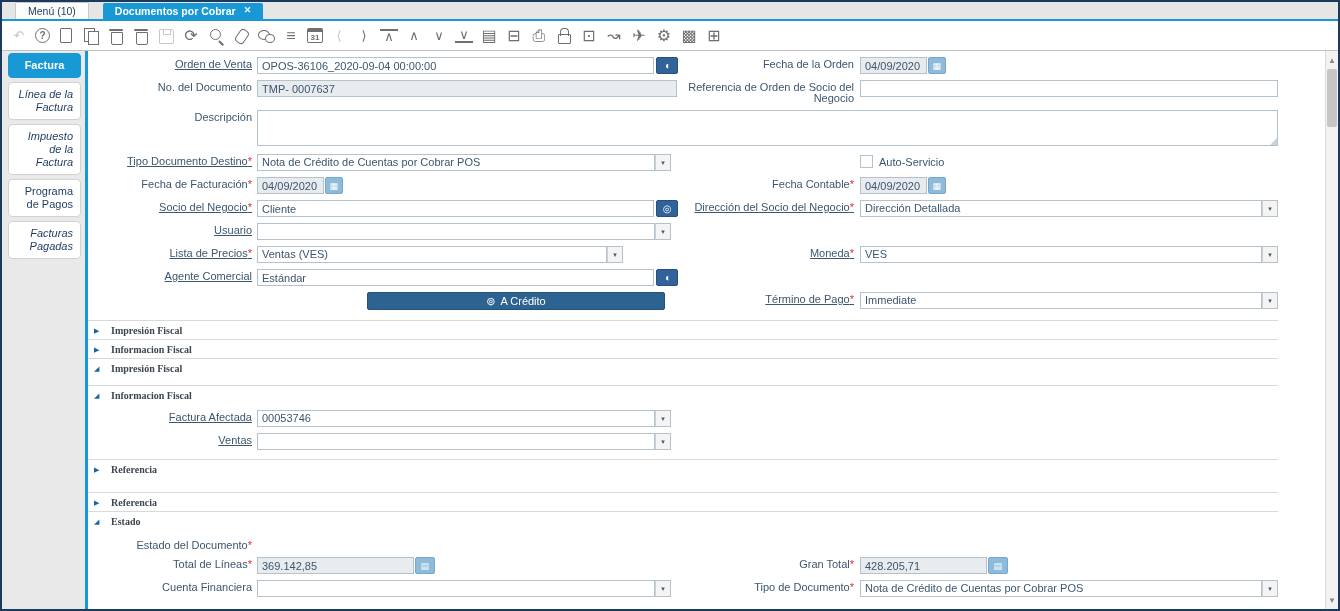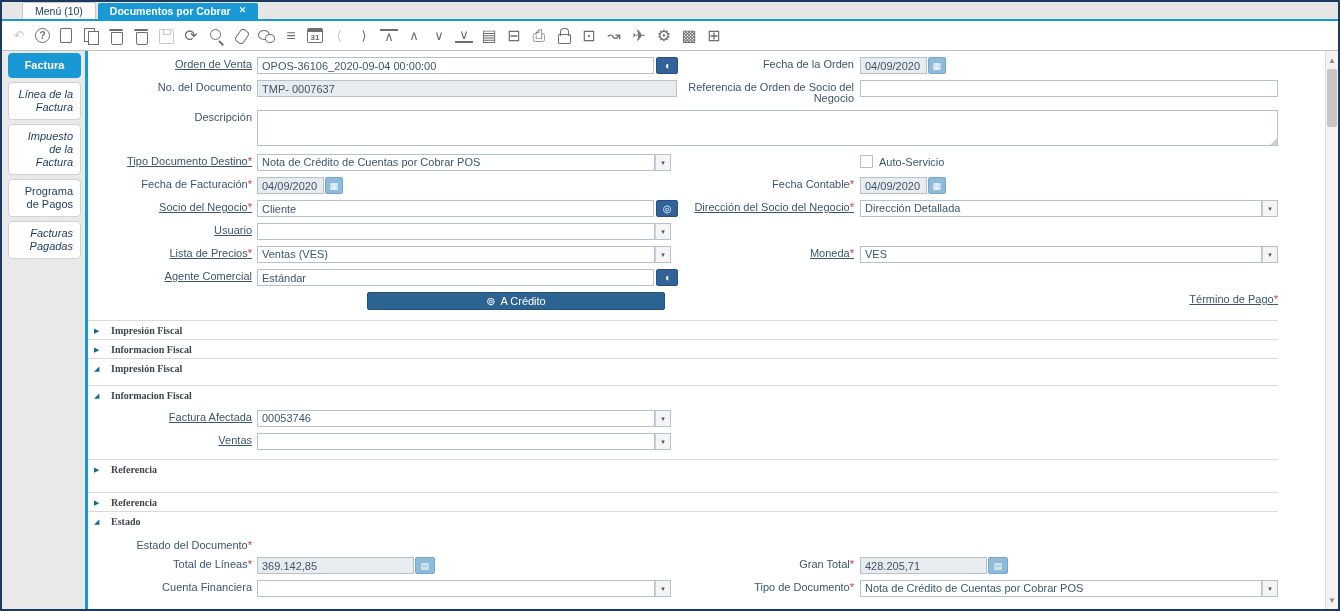--- a/index.html
+++ b/index.html
@@ -4,21 +4,21 @@
 <style>
   * { box-sizing: border-box; }
   html,body { margin:0; padding:0; background:#555; }
   body { font-family:"Liberation Sans", sans-serif; font-size:11px; color:#3c566e; }
 
   .window { width:1340px; height:611px; border:2px solid #1c3a5e; background:#fff;
             display:flex; flex-direction:column; overflow:hidden; }
 
   
   .tabstrip { height:19px; background:#e6e6e6; display:flex; align-items:flex-end;
-              padding-left:20px; border-bottom:2px solid #1899d6; flex:0 0 auto; }
+              padding-left:13px; border-bottom:2px solid #1899d6; flex:0 0 auto;gap:12px; }
   .tab { padding:2px 12px 2px 12px; font-size:10.5px; margin-right:2px; white-space:nowrap;
          border-radius:2px 2px 0 0; cursor:default; }
   .tab.inactive { background:#fdfdfd; border:1px solid #c9c9c9; border-bottom:none; color:#1c3a5e; }
   .tab.active { background:#1899d6; color:#fff; font-weight:bold; display:flex; align-items:flex-start; gap:8px; }
   .tab .close { font-size:9px; font-weight:bold; color:#eaf6ff; }
 
   
   .toolbar { height:30px; background:#fff; border-bottom:1px solid #c2c2c2;
              display:flex; align-items:center; gap:7px; padding:0 8px; flex:0 0 auto; }
   .ticon { position:relative; width:18px; height:18px; display:inline-flex; align-items:center;
@@ -253,21 +253,21 @@
       <div class="frow">
         <label class="lblL link"><span>Usuario</span></label>
         <div class="fldL combo" style="width:414px">
           <span class="val"></span>
           <span class="arrow">▾</span>
         </div>
       </div>
 
       <div class="frow">
         <label class="lblL link"><span>Lista de Precios</span><span class="req">*</span></label>
-        <div class="fldL combo" style="width:414px">
+        <div class="fldL combo" style="width:366px">
           <span class="val">Ventas (VES)</span>
           <span class="arrow">▾</span>
         </div>
         <div class="gapC"></div>
         <label class="lblR link"><span>Moneda</span><span class="req">*</span></label>
         <div class="fldR combo">
           <span class="val">VES</span>
           <span class="arrow">▾</span>
         </div>
       </div>
@@ -287,20 +287,24 @@
       <div class="frow" style="margin-bottom:10px">
         <label class="lblL"></label>
         <div class="fldL">
           <div class="btn-credit">
             <span class="cicon">⊚</span>
             <span>A Crédito</span>
           </div>
         </div>
         <div class="gapC"></div>
         <label class="lblR link"><span>Término de Pago</span><span class="req">*</span></label>
+        <div class="fldR combo">
+          <span class="val">Immediate</span>
+          <span class="arrow">▾</span>
+        </div>
       </div>
 
       <div class="sect">
         <span class="tri">▶</span>
         <span class="stitle">Impresión Fiscal</span>
       </div>
 
       <div class="sect">
         <span class="tri">▶</span>
         <span class="stitle">Informacion Fiscal</span>

